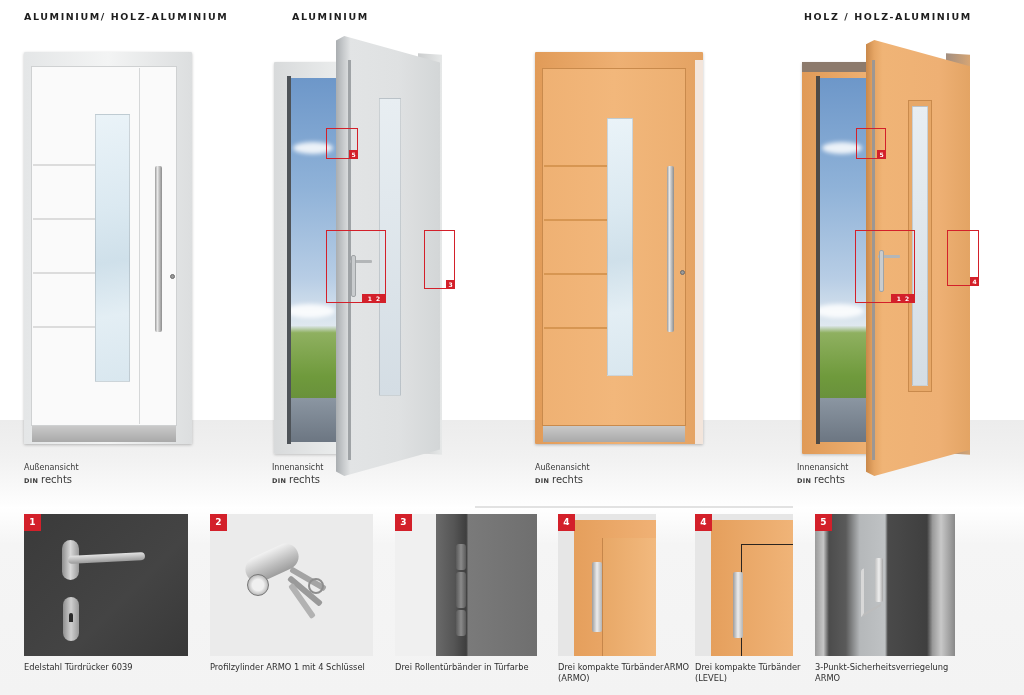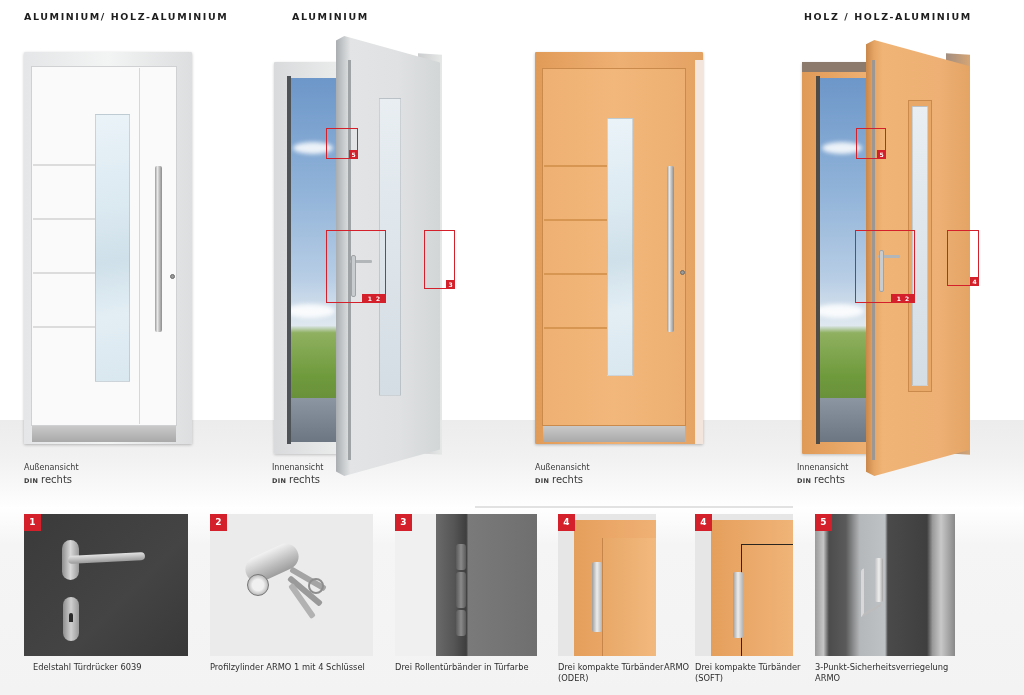--- a/index.html
+++ b/index.html
@@ -156,21 +156,21 @@
 <div style="position:absolute;left:475px;top:506px;width:318px;height:2px;background:#e2e2e2;"></div>
 
 <div class="thumb" style="left:24px;width:164px;background:linear-gradient(135deg,#3a3a3a,#444 60%,#383838);">
   <div class="badge">1</div>
   <div style="position:absolute;left:38px;top:26px;width:17px;height:40px;border-radius:9px;background:linear-gradient(90deg,#8e8e8e,#d8d8d8,#9a9a9a);"></div>
   <div style="position:absolute;left:44px;top:40px;width:77px;height:8px;border-radius:4px;background:linear-gradient(180deg,#e4e4e4,#9a9a9a);transform:rotate(-3deg);"></div>
   <div style="position:absolute;left:39px;top:83px;width:16px;height:44px;border-radius:8px;background:linear-gradient(90deg,#8e8e8e,#cfcfcf,#9a9a9a);">
     <div style="position:absolute;left:6px;top:16px;width:4px;height:9px;background:#2a2a2a;border-radius:2px 2px 0 0;"></div>
   </div>
 </div>
-<div class="thumb-label" style="left:33px;">
+<div class="thumb-label" style="left:24px;">
   <div>Edelstahl Türdrücker 6039</div>
 </div>
 
 <div class="thumb" style="left:210px;width:163px;background:#ebebeb;">
   <div class="badge">2</div>
   <div style="position:absolute;left:34px;top:36px;width:56px;height:26px;border-radius:13px;background:linear-gradient(180deg,#f2f2f2,#bdbdbd 60%,#9d9d9d);transform:rotate(-25deg);"></div>
   <div style="position:absolute;left:37px;top:60px;width:22px;height:22px;border-radius:50%;background:radial-gradient(circle,#f0f0f0 40%,#8a8a8a 100%);border:1px solid #777;"></div>
   <div style="position:absolute;left:72px;top:58px;width:50px;height:48px;">
     <div style="position:absolute;left:6px;top:4px;width:40px;height:6px;background:#a4a4a4;transform:rotate(30deg);border-radius:2px;"></div>
     <div style="position:absolute;left:2px;top:16px;width:42px;height:6px;background:#9a9a9a;transform:rotate(40deg);border-radius:2px;"></div>
@@ -196,33 +196,33 @@
 </div>
 
 <div class="thumb" style="left:558px;width:98px;background:#e6e6e6;">
   <div class="badge">4</div>
   <div style="position:absolute;left:16px;top:6px;width:82px;height:136px;background:linear-gradient(90deg,#e59f5c,#f0b175);"></div>
   <div style="position:absolute;left:44px;top:24px;width:54px;height:118px;background:linear-gradient(90deg,#e8a867,#f2b97e);border-left:1px solid #c6864a;"></div>
   <div style="position:absolute;left:34px;top:48px;width:10px;height:70px;border-radius:2px;background:linear-gradient(90deg,#9c9c9c,#ececec,#b4b4b4);"></div>
 </div>
 <div class="thumb-label" style="left:558px;">
   <div>Drei kompakte Türbänder</div>
-  <div>(ODER)</div>
+  <div>(ARMO)</div>
 </div>
 <div class="thumb-label" style="left:664px;">ARMO</div>
 
 <div class="thumb" style="left:695px;width:98px;background:#e6e6e6;">
   <div class="badge">4</div>
   <div style="position:absolute;left:16px;top:6px;width:82px;height:136px;background:linear-gradient(90deg,#e59f5c,#f0b478);"></div>
   <div style="position:absolute;left:46px;top:30px;width:52px;height:112px;border-left:1.5px solid #2b2520;border-top:1.5px solid #2b2520;"></div>
   <div style="position:absolute;left:38px;top:58px;width:10px;height:66px;border-radius:2px;background:linear-gradient(90deg,#9c9c9c,#ececec,#b4b4b4);"></div>
 </div>
 <div class="thumb-label" style="left:695px;">
   <div>Drei kompakte Türbänder</div>
-  <div>(SOFT)</div>
+  <div>(LEVEL)</div>
 </div>
 
 <div class="thumb" style="left:815px;width:140px;background:linear-gradient(90deg,#9a9a9a 0%,#c6c6c6 6%,#4c4c4c 10%,#5a5a5a 22%,#b5b8ba 32%,#bfc2c4 50%,#4a4a4a 52%,#3f3f3f 80%,#9a9a9a 84%,#c8c8c8 90%,#888 100%);">
   <div class="badge">5</div>
   <div style="position:absolute;left:60px;top:44px;width:8px;height:44px;background:linear-gradient(90deg,#c0c0c0,#efefef,#a6a6a6);border-radius:2px;"></div>
   <div style="position:absolute;left:46px;top:50px;width:20px;height:48px;border-left:3px solid #d8d8d8;border-bottom:3px solid #bcbcbc;transform:skewY(-30deg);border-radius:2px;"></div>
 </div>
 <div class="thumb-label" style="left:815px;">
   <div>3-Punkt-Sicherheitsverriegelung</div>
   <div>ARMO</div>

